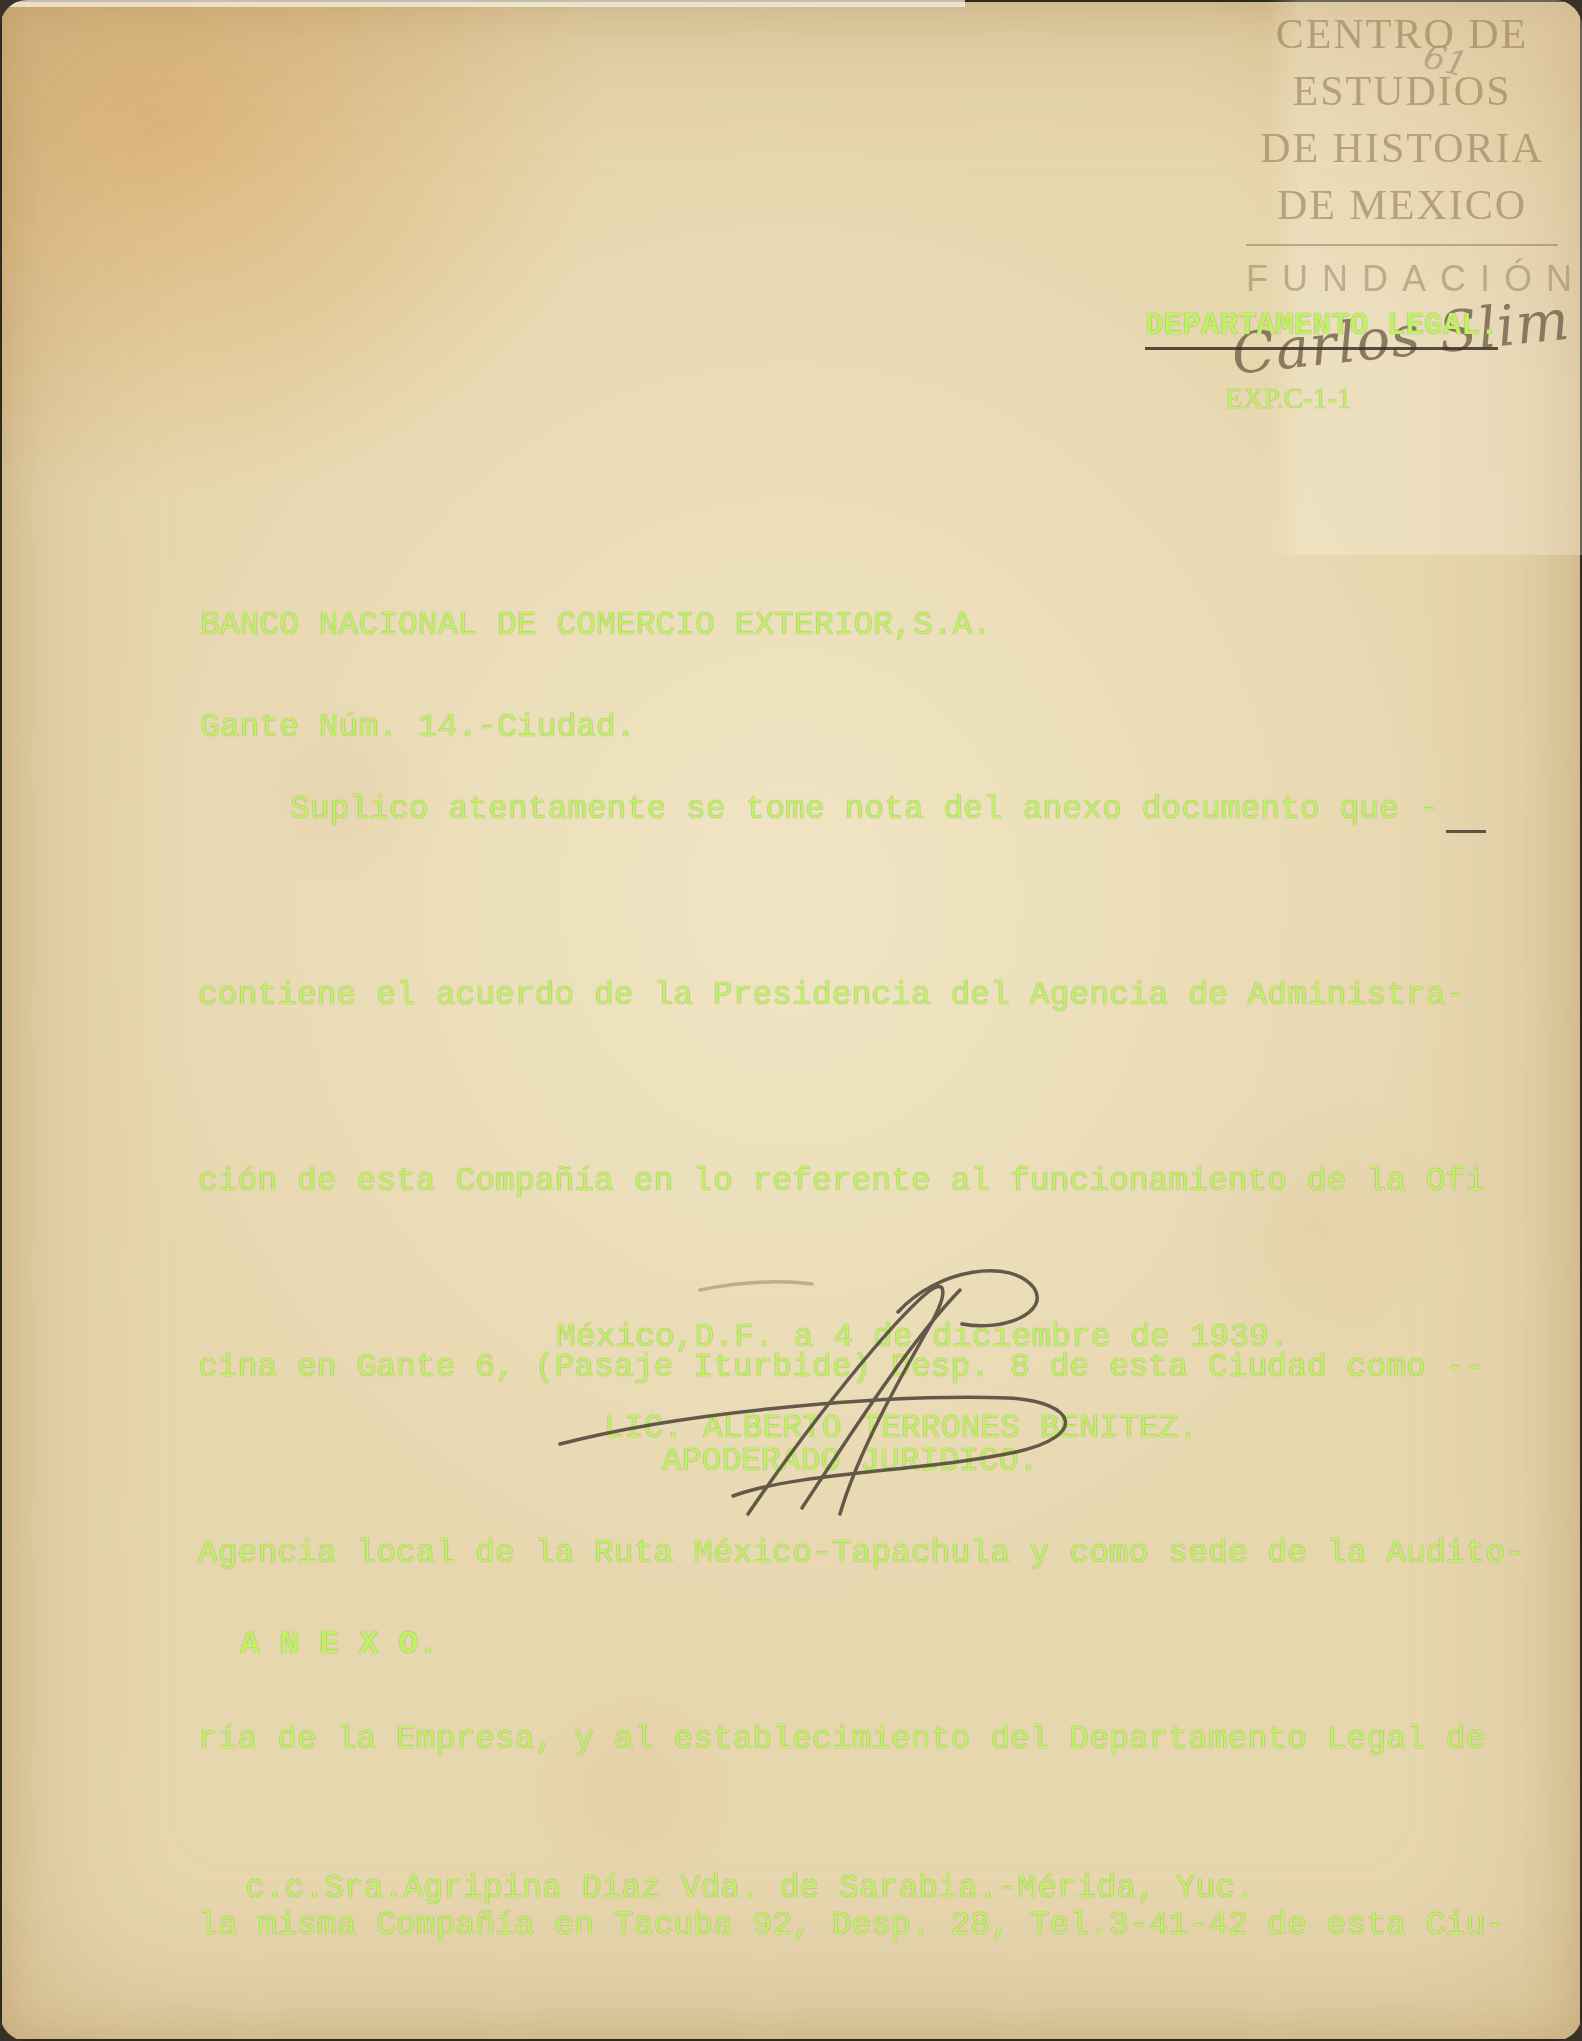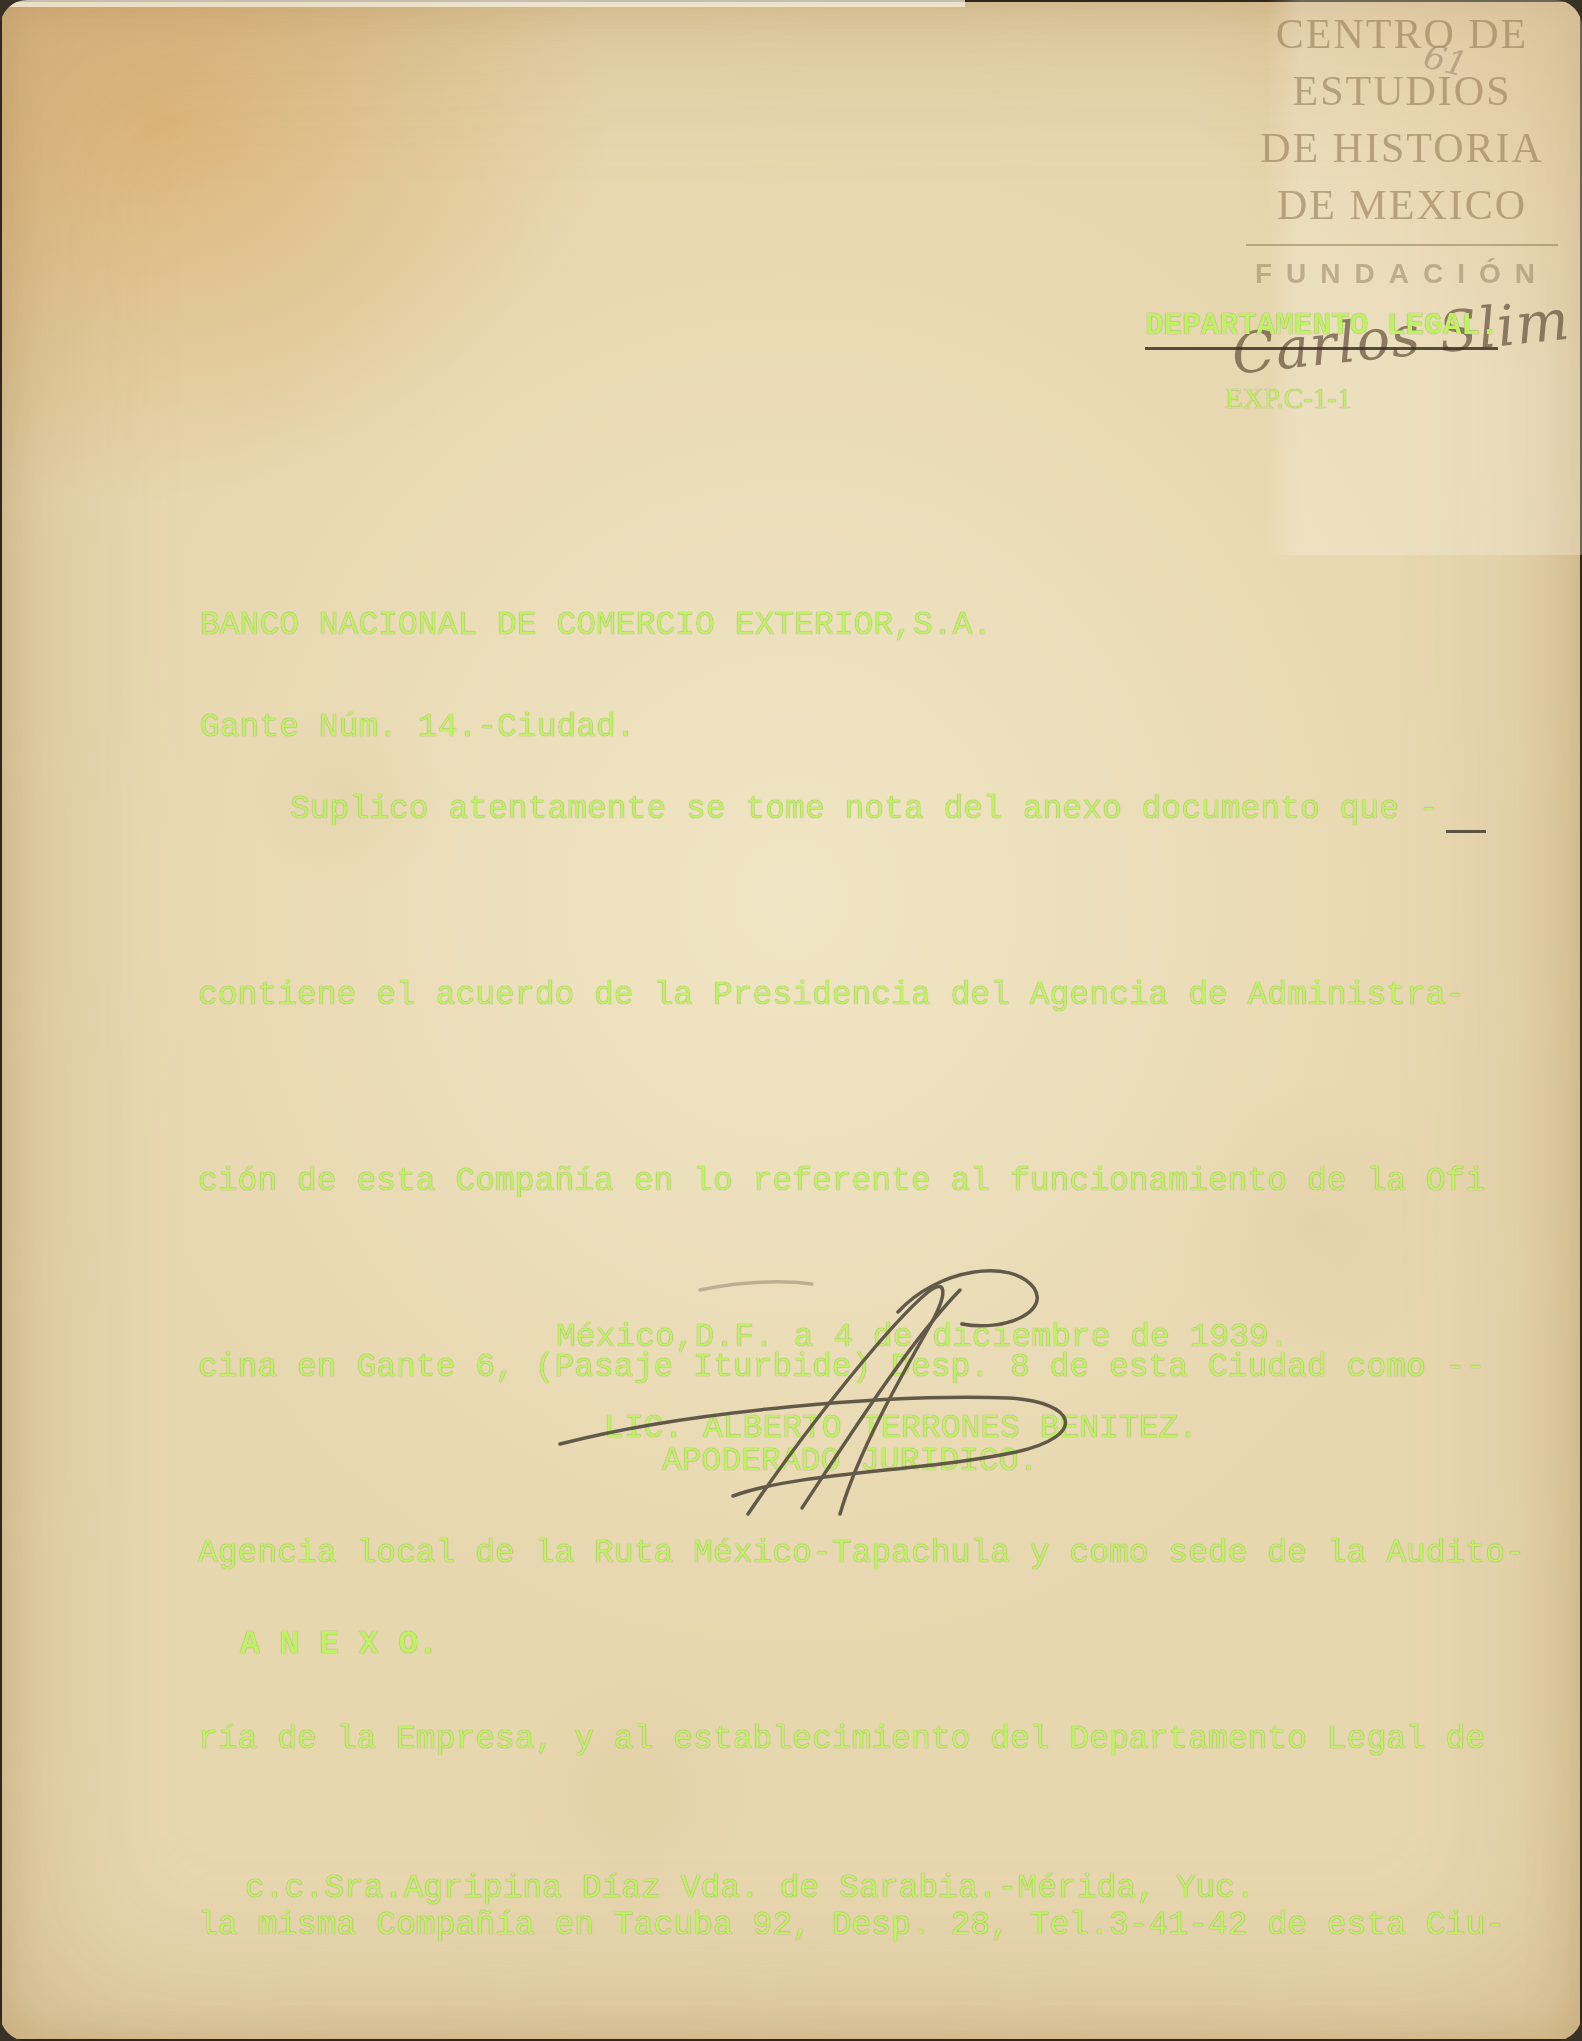--- a/index.html
+++ b/index.html
@@ -18,22 +18,22 @@
   }
   .top-strip{position:absolute;top:0;left:0;width:965px;height:7px;background:#f6f0e0;opacity:.75;}
   .right-lighten{position:absolute;left:1268px;top:0;width:314px;height:555px;
     background:linear-gradient(to right, rgba(248,242,224,0) 0, rgba(248,242,224,0.30) 10%, rgba(248,242,224,0.30) 100%);}
 
   
   .watermark{position:absolute;top:6px;right:12px;width:336px;text-align:center;
     font-family:"Liberation Serif","DejaVu Serif",serif;color:rgba(148,123,86,0.60);}
   .wm-line{font-size:42px;line-height:57px;letter-spacing:2px;white-space:nowrap;}
   .wm-rule{border:none;border-top:2px solid rgba(148,123,86,0.55);width:312px;margin:10px auto 12px auto;}
-  .foundation{font-family:"Liberation Sans","DejaVu Sans",sans-serif;font-weight:700;
-    font-size:28px;letter-spacing:14px;color:rgba(150,128,94,0.52);white-space:nowrap;margin-left:0;}
+  .foundation{font-family:"Liberation Sans","DejaVu Sans",sans-serif;font-weight:400;
+    font-size:36px;letter-spacing:14px;color:rgba(150,128,94,0.52);white-space:nowrap;margin-left:12px;}
   .pencil-note{position:absolute;left:1424px;top:40px;font-family:"DejaVu Serif",serif;font-style:italic;
     font-size:34px;color:rgba(152,132,106,0.55);transform:rotate(14deg);}
   .script-sig{position:absolute;left:1232px;top:322px;width:360px;
     font-family:"DejaVu Serif","Liberation Serif",serif;font-style:italic;font-size:56px;
     color:rgba(112,94,70,0.78);transform:rotate(-6deg);transform-origin:left center;
     letter-spacing:1px;white-space:nowrap;}
 
   
   .tw{font-family:"Liberation Mono","DejaVu Sans Mono",monospace;color:#bef264;
     text-shadow:0 0 1px rgba(66,58,48,0.55);white-space:pre;}

